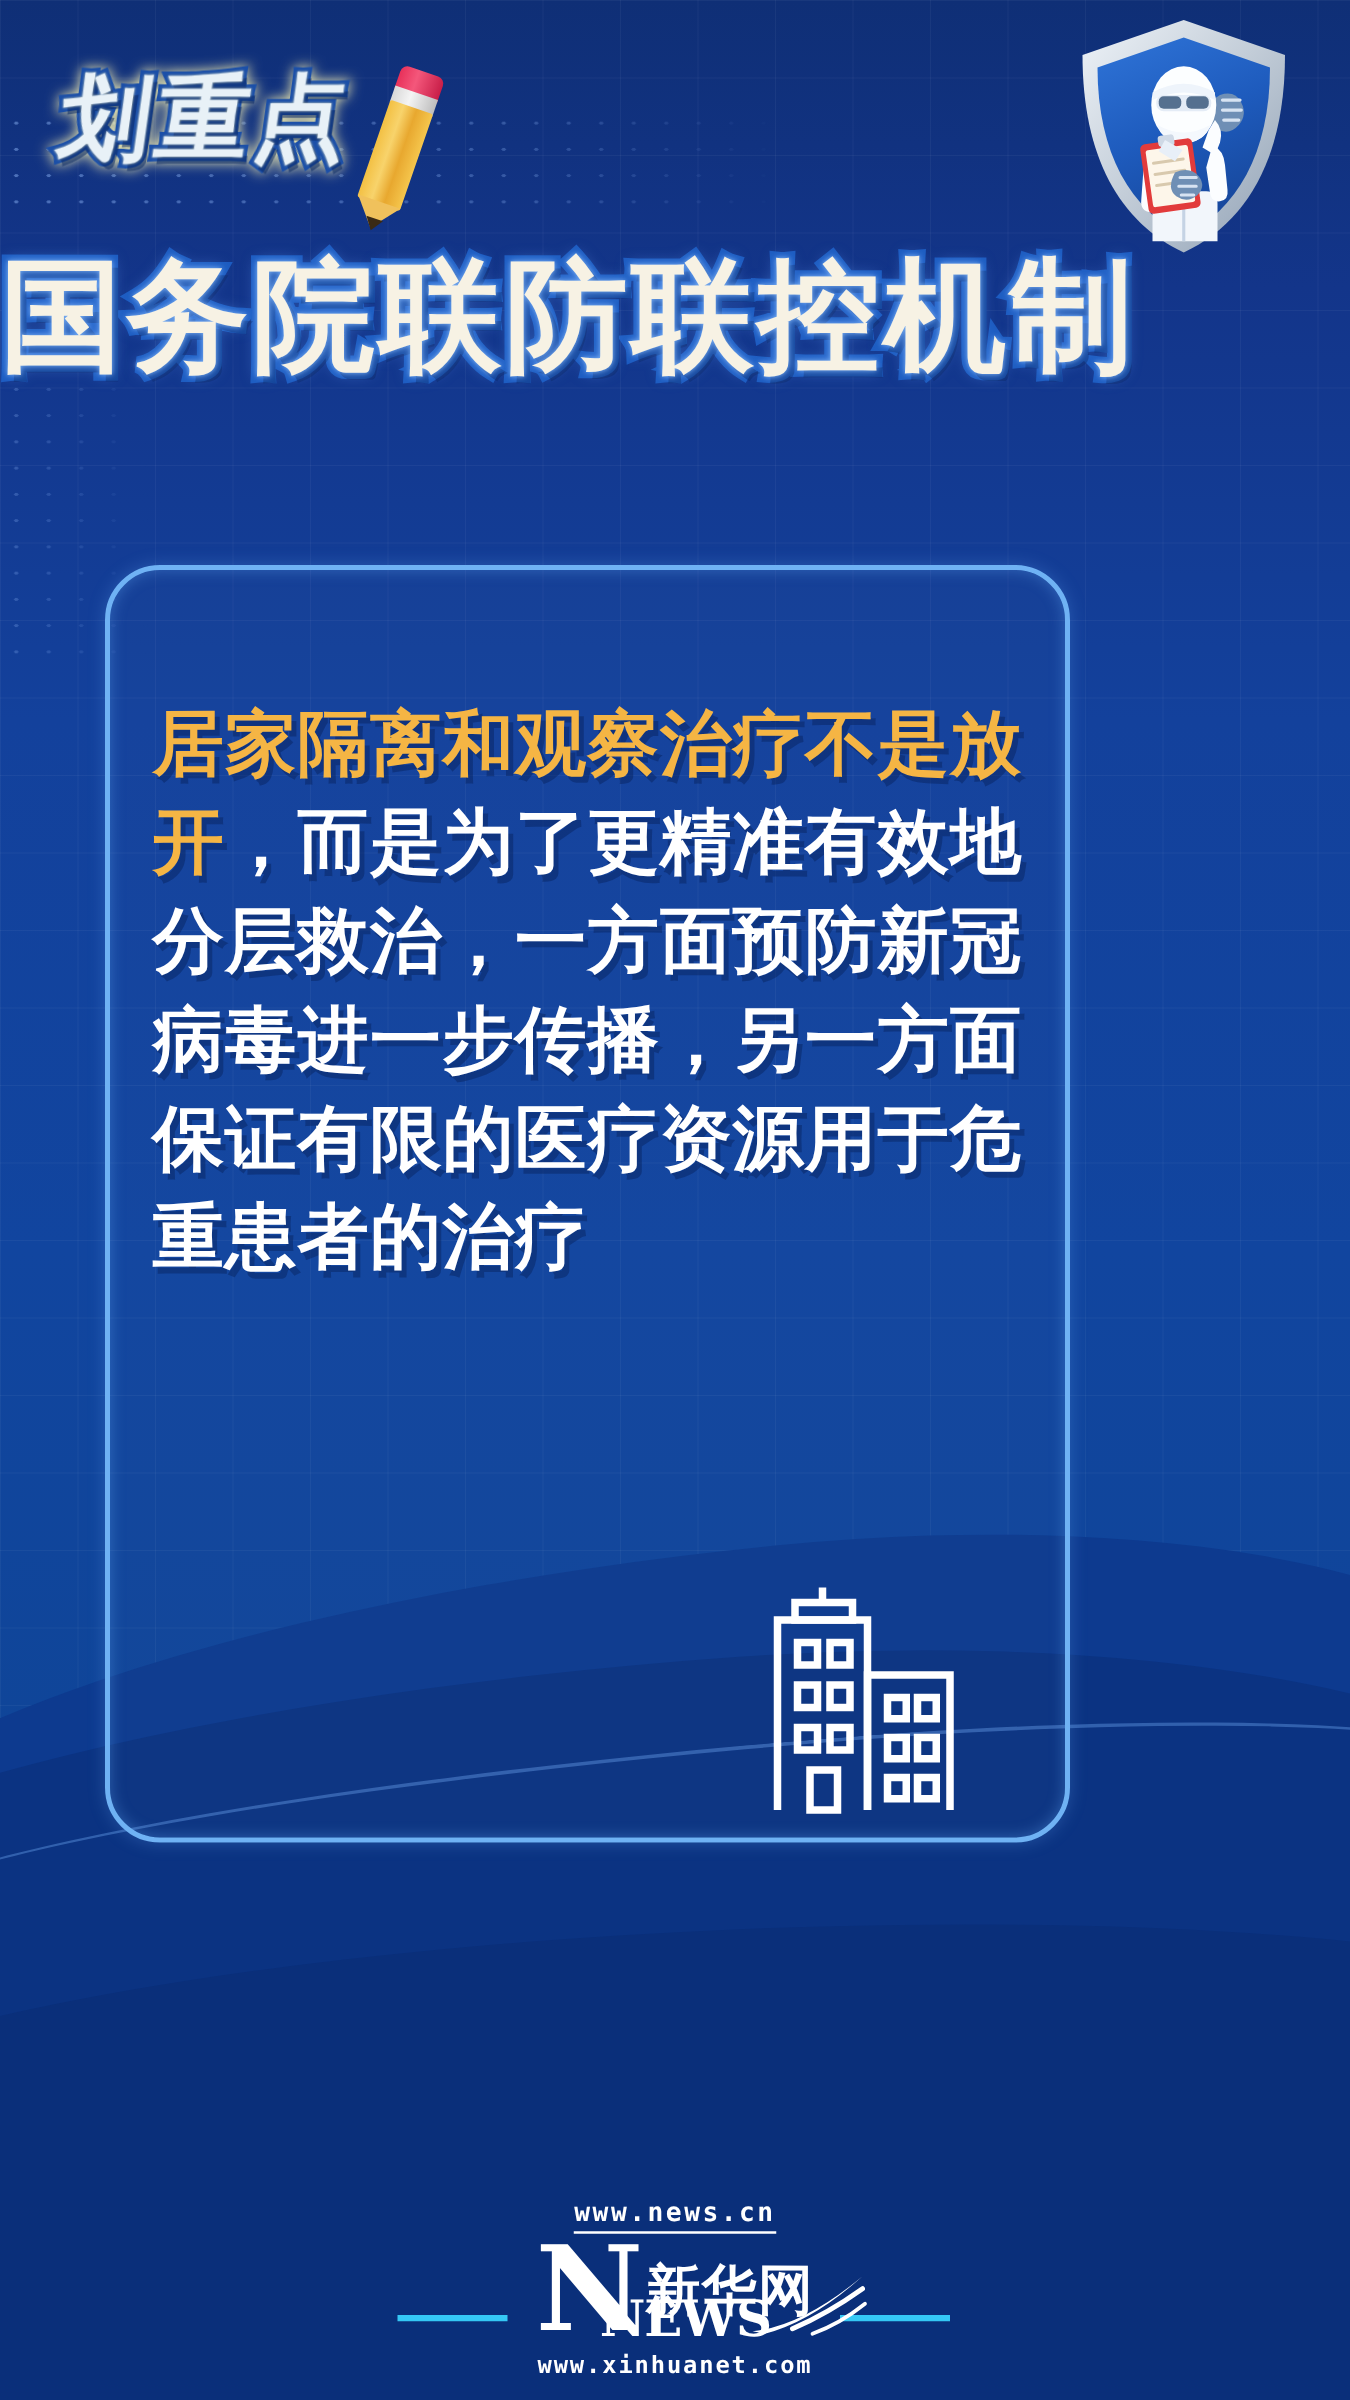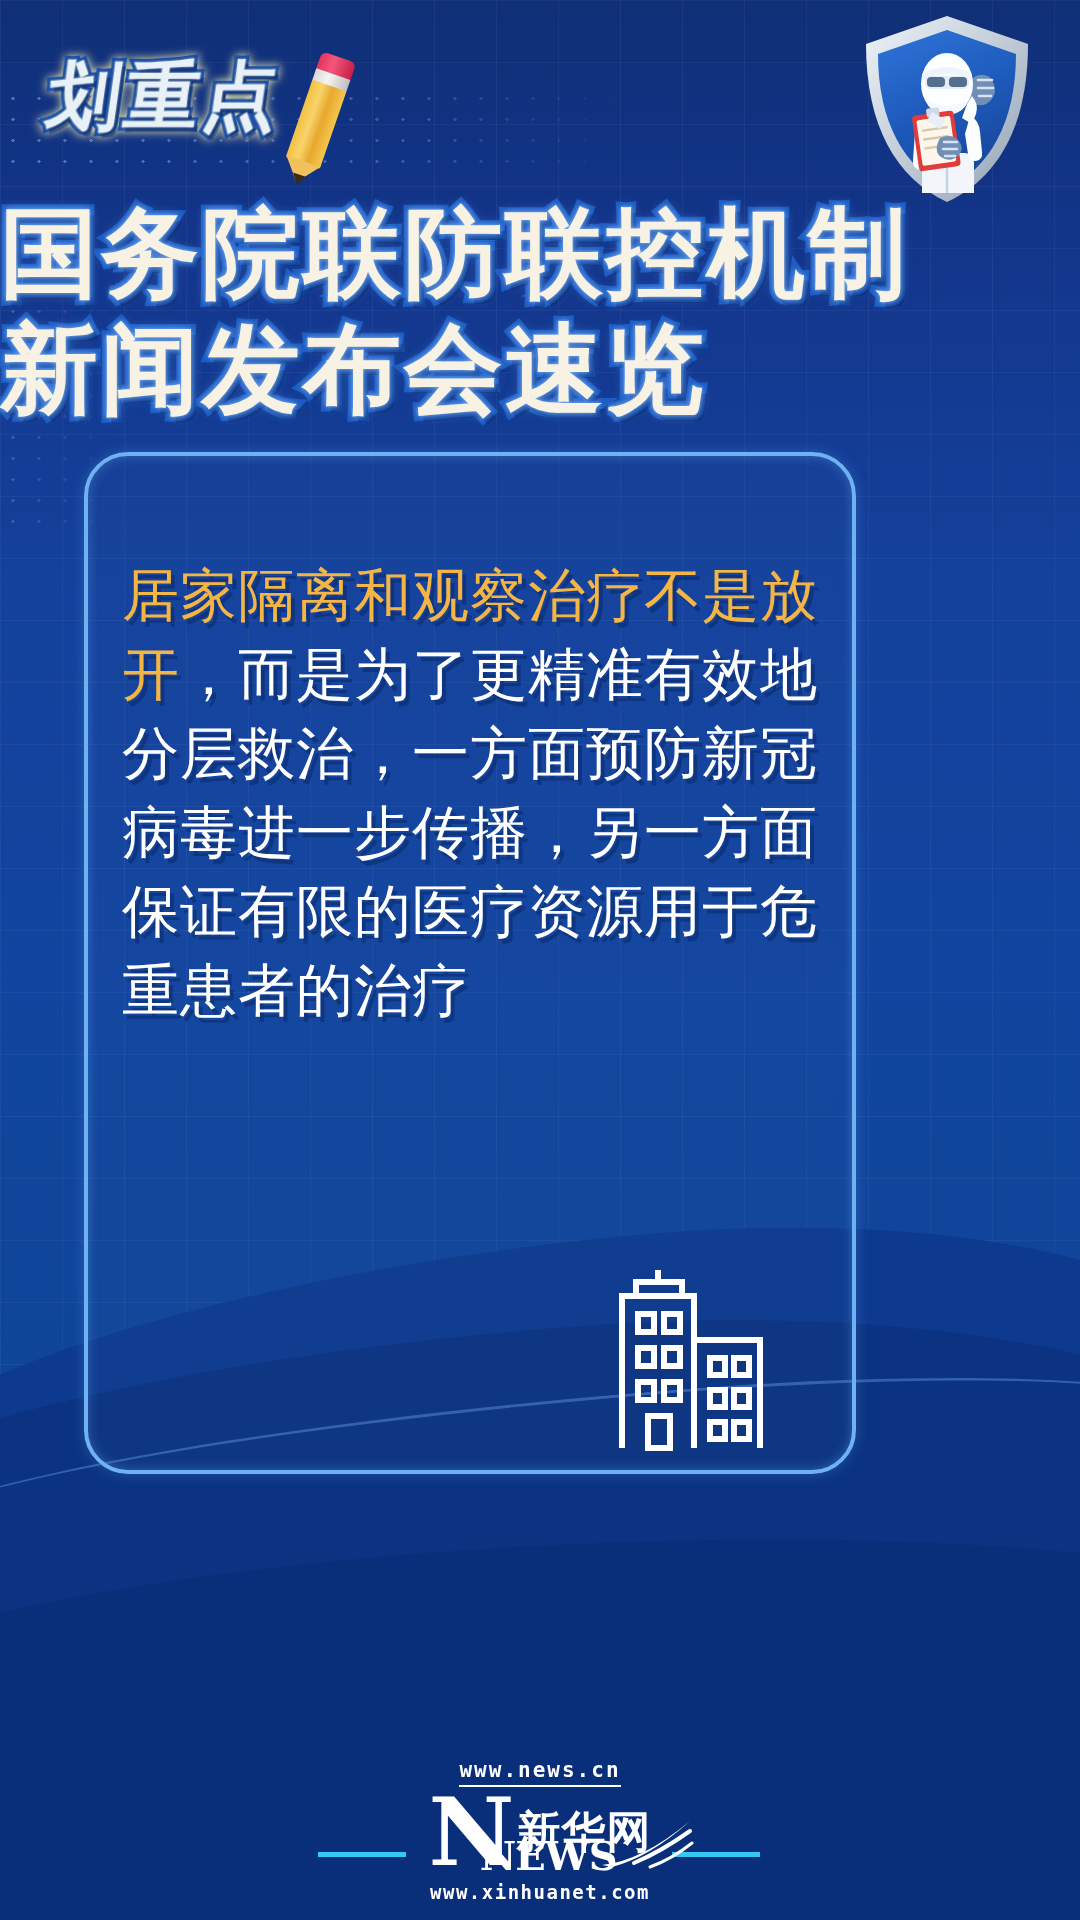--- a/index.html
+++ b/index.html
@@ -136,21 +136,21 @@
     position:absolute; left:84px; top:452px; width:772px; height:1022px;
     border:4px solid #6fb2f4;
     border-radius:44px;
     box-shadow:0 0 12px rgba(110,180,255,.35) inset, 0 0 14px rgba(110,180,255,.25);
     background:rgba(255,255,255,.015);
   }
 
   .body-text {
     position:absolute; left:122px; top:556px; width:710px;
     font-family:"DejaVu Sans","Liberation Sans",sans-serif;
-    font-size:57px; font-weight:normal; line-height:79px;
+    font-size:57px; font-weight:bold; line-height:79px;
     letter-spacing:1px;
     color:#ffffff;
     text-shadow:4px 5px 0 rgba(7,34,90,.45);
   }
   .hl { color:#f5b544; }
 
   
   .buildings { position:absolute; left:600px; top:1252px; width:200px; height:200px; }
 
   
@@ -262,21 +262,20 @@
 
         <path d="M88 130 q12 -5 19 3 q6 8 -1 15 q-8 7 -17 1 q-8 -6 -1 -19 z" fill="#6f8fb5"></path>
         <path d="M92 134 h13 M91 141 h14 M93 148 h10" stroke="#d7e3f2" stroke-width="2.4" stroke-linecap="round"></path>
         <path d="M80 104 l14 8 l-6 9 l-13 -8 z" fill="#e8eff8"></path>
       </g>
     </svg>
   </div>
 
   <div class="title-block">
     <span class="title-line">国务院联防联控机制</span>
-    <span class="title-line">新闻发布会速览</span>
   </div>
 
   <div class="card"></div>
 
   <div class="body-text">
     <span class="hl">居家隔离和观察治疗不是放开</span><span>，而是为了更精准有效地分层救治，一方面预防新冠病毒进一步传播，另一方面保证有限的医疗资源用于危重患者的治疗</span>
   </div>
 
   <div class="buildings">
     <svg viewBox="0 0 200 200" width="200" height="200" fill="none" stroke="#ffffff" stroke-width="6">

